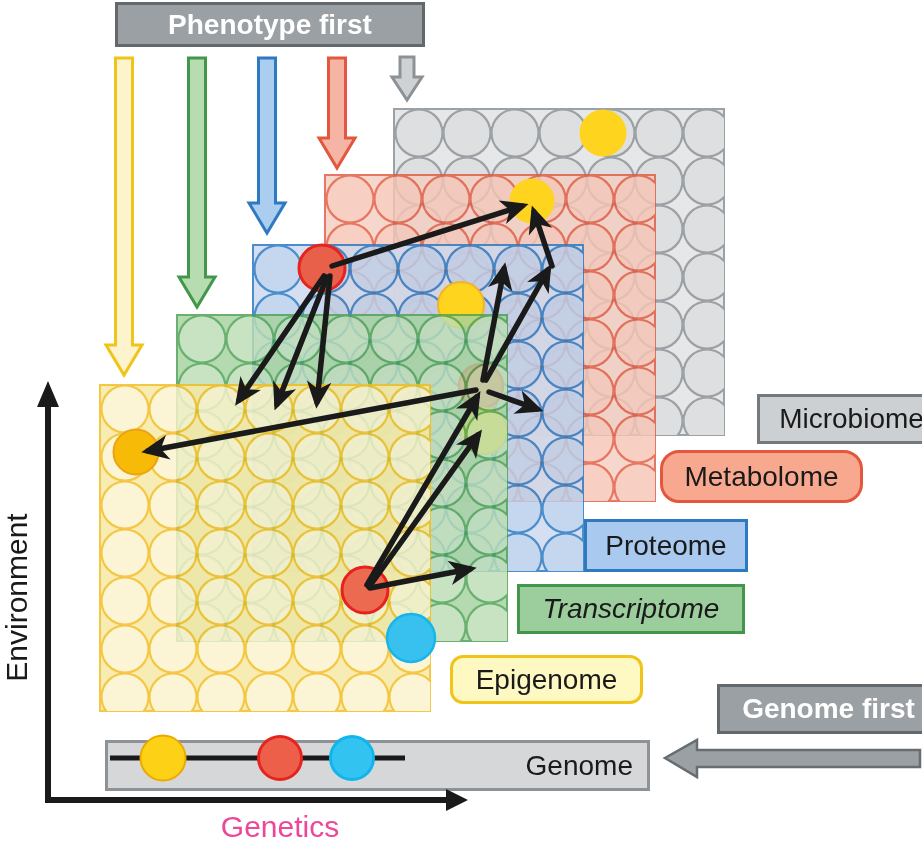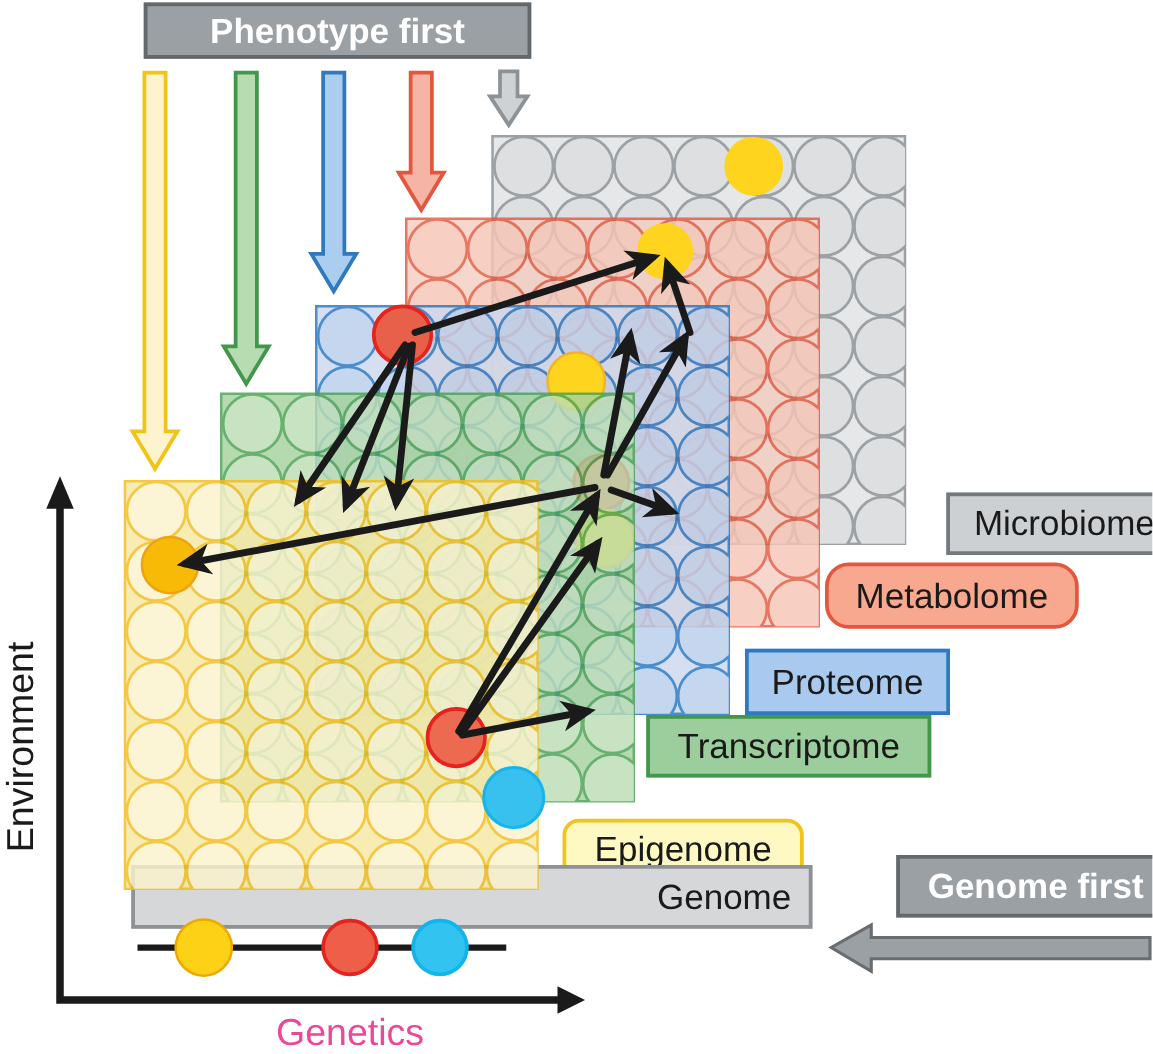--- a/index.html
+++ b/index.html
@@ -5,24 +5,24 @@
   html,body{margin:0;padding:0;background:#fff;}
   #stage{position:relative;width:922px;height:843px;background:#ffffff;overflow:hidden;
          font-family:"Liberation Sans", sans-serif;}
   .banner{position:absolute;display:flex;align-items:center;justify-content:center;
           background:#9ba0a4;border:3px solid #63686c;color:#ffffff;
           font-weight:bold;font-size:28px;box-sizing:border-box;}
   .tag{position:absolute;display:flex;align-items:center;justify-content:center;
        color:#1a1a1a;font-size:28px;border:3px solid;box-sizing:border-box;}
   #tag-microbiome{left:729px;top:394px;width:189px;height:50px;background:#ccd0d3;border-color:#74797d;margin-left:28px;}
   #tag-metabolome{left:660px;top:450px;width:203px;height:53px;background:#f8a88f;border-color:#e3573f;border-radius:19px;}
-  #tag-proteome{left:596px;top:519px;width:164px;height:53px;background:#a9caee;border-color:#2e79c0;}
-  #tag-transcriptome{left:517px;top:572px;width:228px;height:50px;background:#9bce9c;border-color:#42974a;}
+  #tag-proteome{left:584px;top:519px;width:164px;height:53px;background:#a9caee;border-color:#2e79c0;}
+  #tag-transcriptome{left:517px;top:584px;width:228px;height:50px;background:#9bce9c;border-color:#42974a;font-style:italic;}
   #tag-epigenome{left:450px;top:655px;width:193px;height:49px;background:#fef9c3;border-color:#f0c419;border-radius:13px;}
-  #genome-bar{left:105px;top:692px;width:545px;height:51px;background:#d5d7d9;border-color:#8d9296;
+  #genome-bar{left:105px;top:740px;width:545px;height:51px;background:#d5d7d9;border-color:#8d9296;
               justify-content:flex-end;padding-right:14px;}
   #banner-phenotype{left:115px;top:2px;width:310px;height:45px;text-align:right;}
   #banner-genomefirst{left:697px;top:684px;width:223px;height:50px;margin-left:20px;}
   #env-label{position:absolute;left:0;top:715px;width:235px;text-align:center;
              font-size:30px;color:#1a1a1a;transform:rotate(-90deg);transform-origin:0 0;}
   #gen-label{position:absolute;left:170px;top:810px;width:220px;text-align:center;
              font-size:30px;color:#ec4899;}
   #diagram-svg{position:absolute;left:0;top:0;}
 </style>
 </head>

